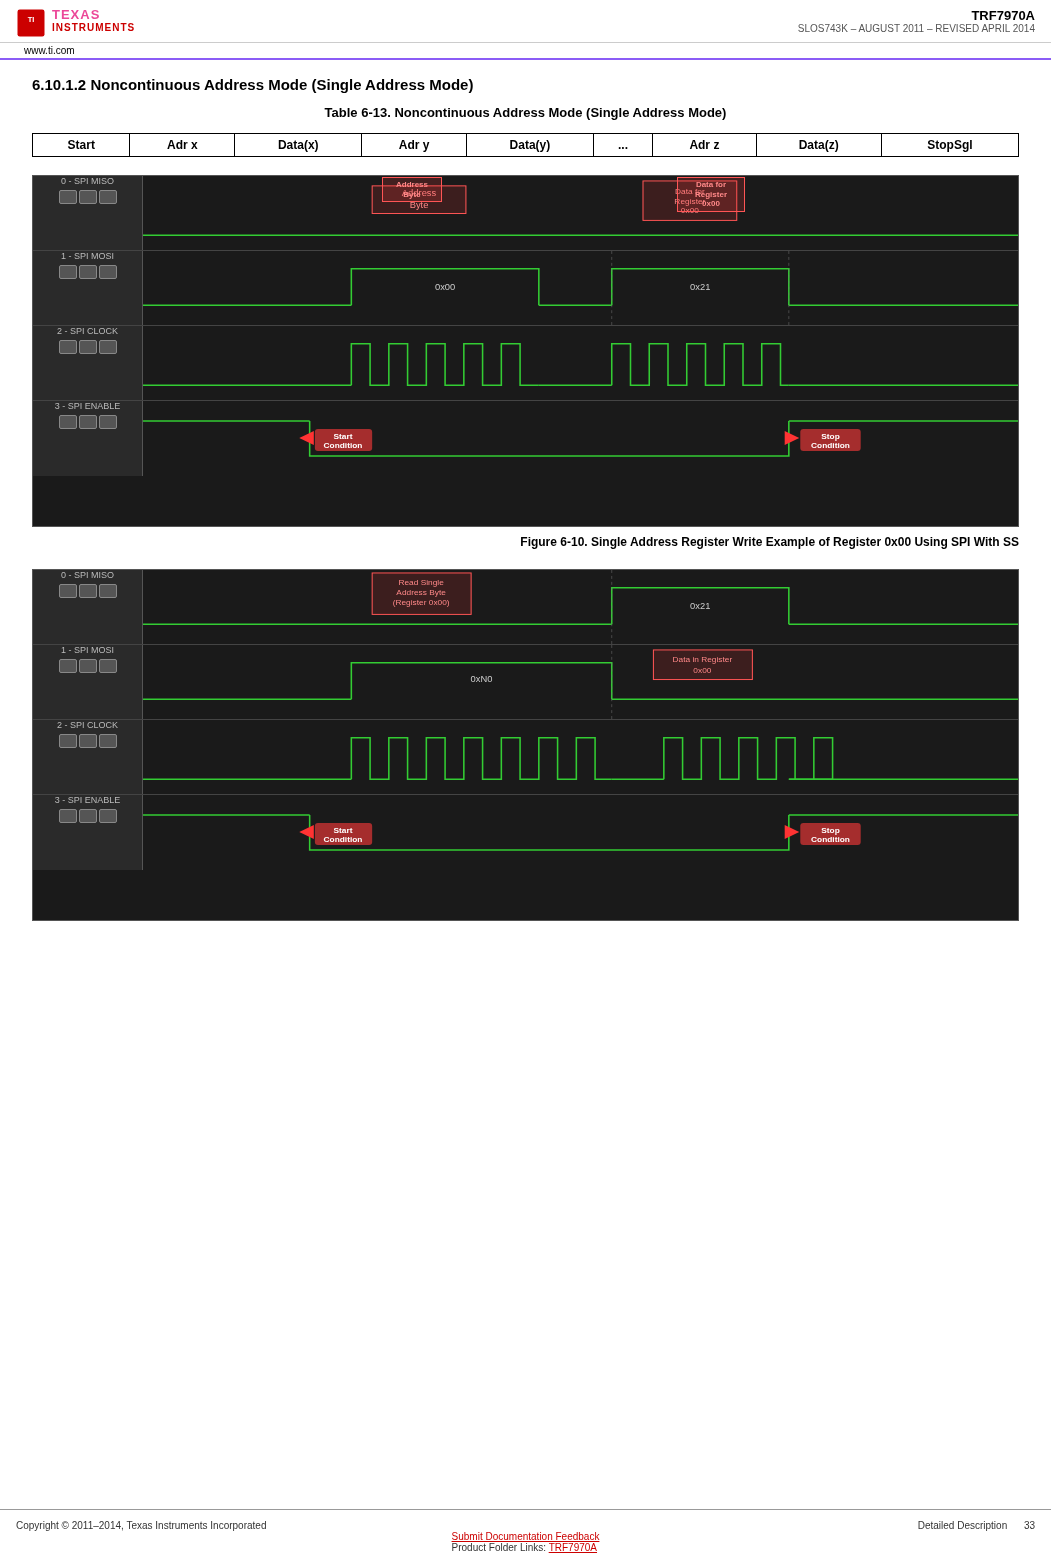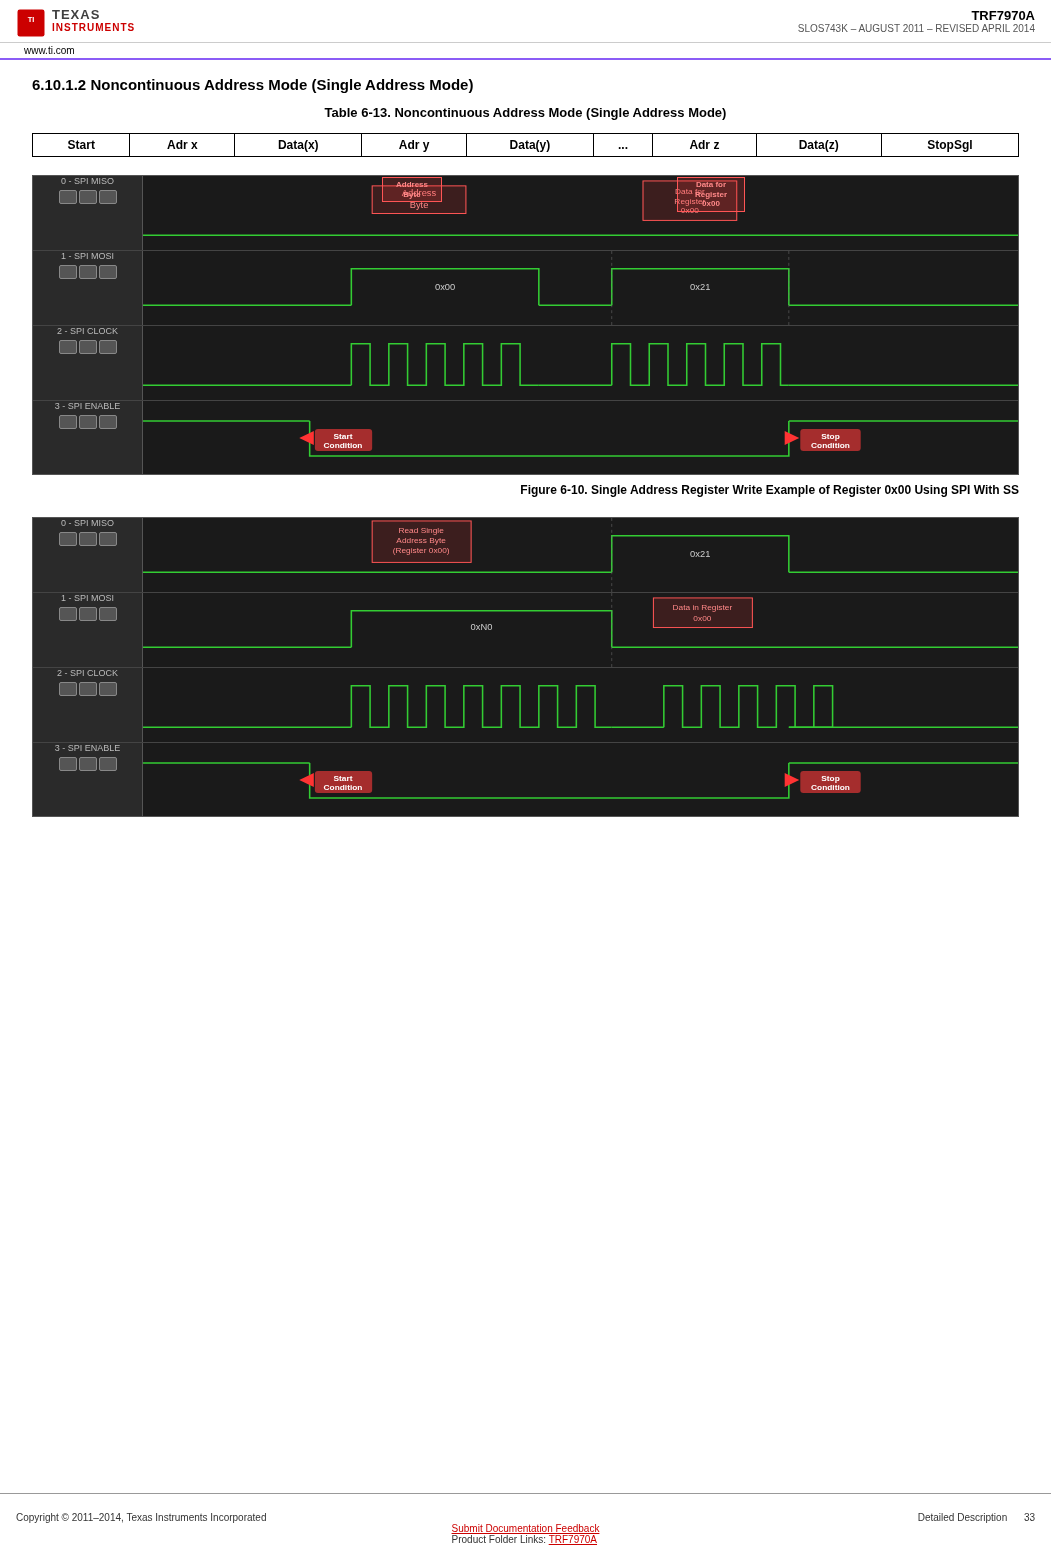--- a/index.html
+++ b/index.html
@@ -26,21 +26,21 @@
       gap: 6px;
     }
     .logo-text {
       display: flex;
       flex-direction: column;
       line-height: 1.1;
     }
     .logo-texas {
       font-size: 13px;
       font-weight: bold;
-      color: #404040;
+      color: #ec4899;
       letter-spacing: 1px;
     }
     .logo-instruments {
       font-size: 10px;
       font-weight: bold;
       color: #c00;
       letter-spacing: 1px;
     }
     .logo-icon {
       width: 30px;
@@ -99,21 +99,21 @@
       font-weight: bold;
     }
 
     
     .scope-figure {
       width: 100%;
       background: #1a1a1a;
       border: 1px solid #555;
       margin-bottom: 8px;
       position: relative;
-      height: 300px;
+      height: 352px;
       overflow: hidden;
     }
 
     .scope-row {
       display: flex;
       height: 75px;
       border-bottom: 1px solid #444;
     }
     .scope-row:last-child {
       border-bottom: none;
@@ -172,21 +172,21 @@
       margin-top: 4px;
     }
 
     
     .footer {
       position: absolute;
       bottom: 0;
       left: 0;
       right: 0;
       border-top: 1px solid #999;
-      padding: 18px 16px;
+      padding: 10px 16px;
       font-size: 10px;
       color: #333;
       display: flex;
       flex-direction: column;
       align-items: center;
     }
     .footer-row {
       display: flex;
       justify-content: space-between;
       width: 100%;

